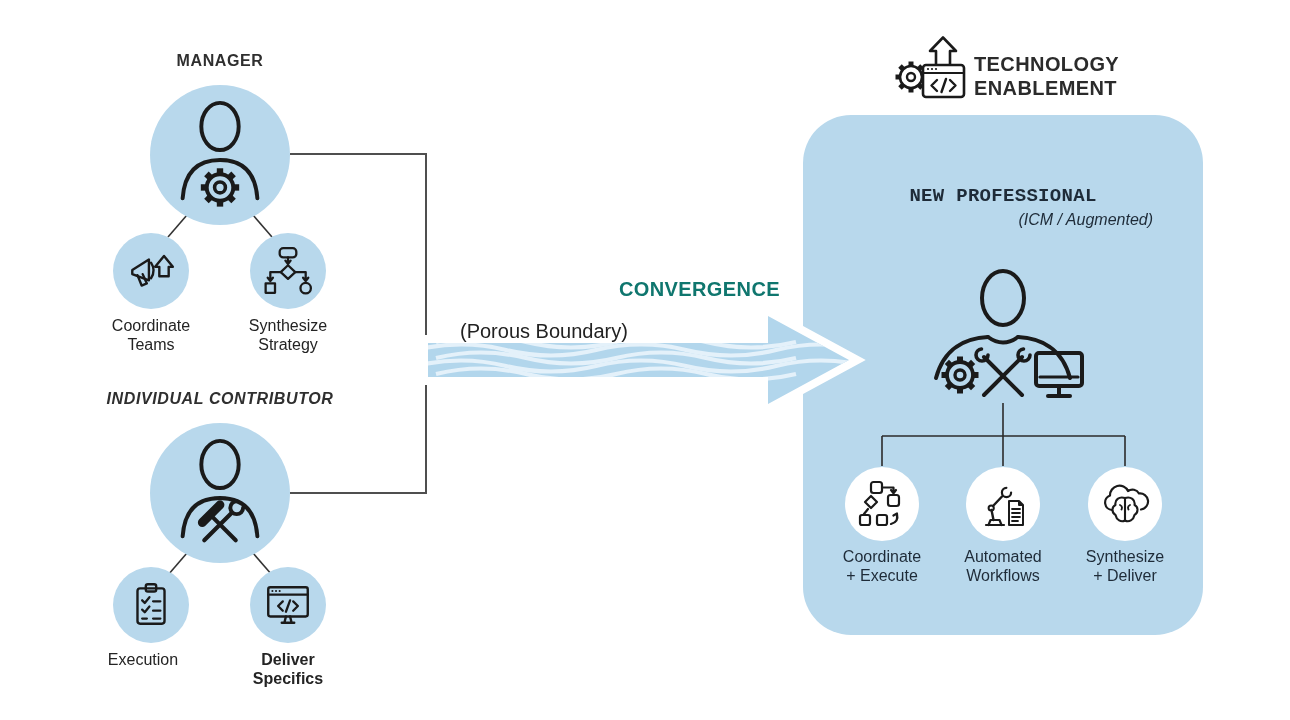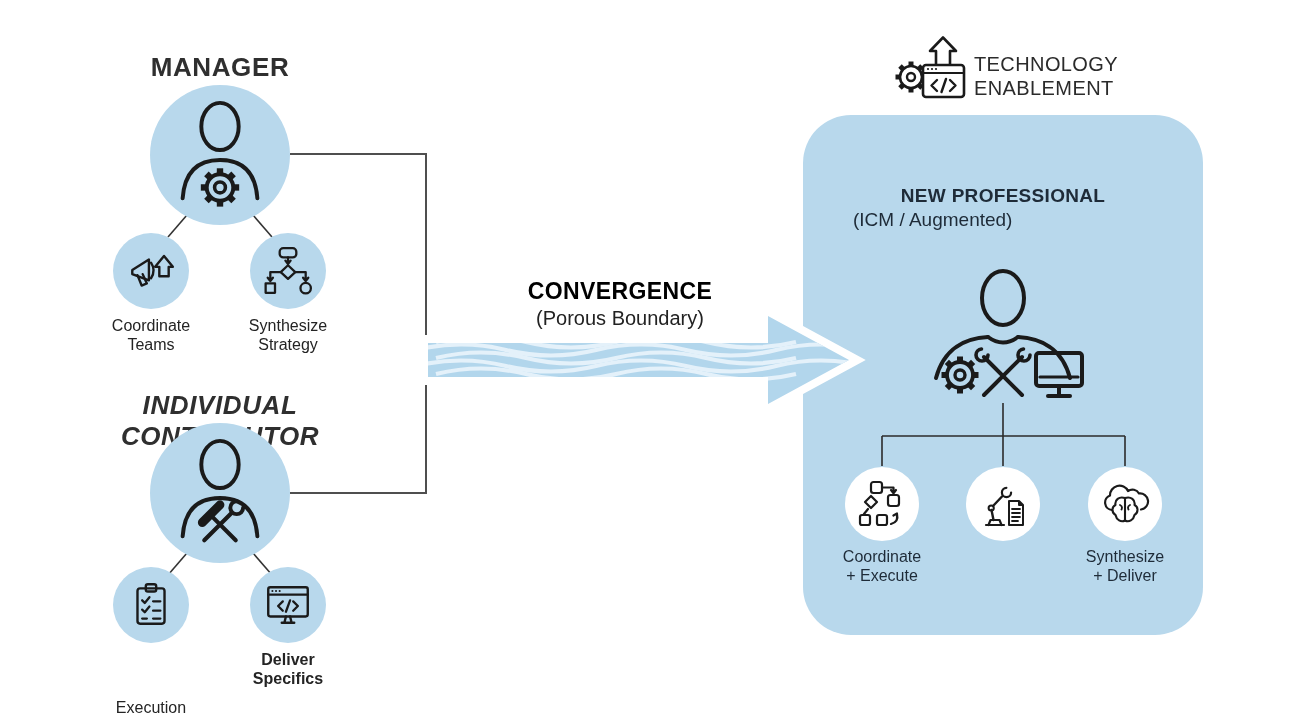--- a/index.html
+++ b/index.html
@@ -6,35 +6,35 @@
   #canvas{
     position:relative;width:1290px;height:720px;overflow:hidden;
     background:var(--bg,#ffffff);
     font-family:"Liberation Sans",sans-serif;
     -webkit-font-smoothing:antialiased;
   }
   .abs{position:absolute;}
   .circle{border-radius:50%;background:var(--light_blue,#b8d8ec);display:flex;align-items:center;justify-content:center;}
   .circle.white{background:#ffffff;}
   .sec-title{
-    font-size:26px;font-weight:700;letter-spacing:0.6px;color:#2f2f2f;
+    font-size:16px;font-weight:700;letter-spacing:0.6px;color:#2f2f2f;
     text-align:center;white-space:pre-line;
   }
   .sub-label{
     font-size:16px;line-height:19px;color:#242424;text-align:center;white-space:pre-line;font-weight:500;
   }
-  .conv-title{font-size:23px;font-weight:700;letter-spacing:0.4px;color:#000000;text-align:center;}
-  .conv-sub{font-size:20px;font-weight:400;color:#222;text-align:center;margin-top:2px;}
-  .tech-label{font-size:20px;line-height:24px;font-weight:400;letter-spacing:0.4px;color:#2b2b2b;white-space:pre-line;}
+  .conv-title{font-size:20px;font-weight:700;letter-spacing:0.4px;color:#0f766e;text-align:right;}
+  .conv-sub{font-size:20px;font-weight:400;color:#222;text-align:left;margin-top:19px;}
+  .tech-label{font-size:20px;line-height:24px;font-weight:700;letter-spacing:0.4px;color:#2b2b2b;white-space:pre-line;}
   #panel{
     left:803px;top:115px;width:400px;height:520px;border-radius:48px;
     background:var(--light_blue,#b8d8ec);z-index:1;
   }
-  .panel-title{font-size:19px;font-weight:700;letter-spacing:0.3px;color:#1e2b38;text-align:center;line-height:24px;}
-  .panel-sub{font-size:19px;font-weight:400;color:#1e2b38;text-align:left;line-height:24px;}
+  .panel-title{font-size:19px;font-weight:700;letter-spacing:0.3px;color:#1e2b38;text-align:center;line-height:24px;font-family:Liberation Mono, monospace;}
+  .panel-sub{font-size:16px;font-weight:400;color:#1e2b38;text-align:right;line-height:24px;font-style:italic;}
   .panel-label{
     font-size:16px;line-height:18.5px;color:#1e2b38;text-align:center;white-space:pre-line;font-weight:500;
   }
   #overlay{left:0;top:0;z-index:2;pointer-events:none;}
   .z3{z-index:3;}
   svg.icon{display:block;}
   svg .st{fill:none;stroke:#1a1a1a;stroke-linecap:round;stroke-linejoin:round;}
 </style>
 </head>
 <body>
@@ -148,21 +148,21 @@
       <rect class="st" x="12" y="9" width="26" height="34" rx="2.5" stroke-width="2.3"></rect>
       <rect class="st" x="20" y="5" width="10" height="7" rx="2" stroke-width="2.3"></rect>
       <path class="st" d="M16.5,20.5 l2.5,2.5 4.5,-5.5" stroke-width="2.2"></path>
       <path class="st" d="M16.5,29.5 l2.5,2.5 4.5,-5.5" stroke-width="2.2"></path>
       <line class="st" x1="27" y1="21.5" x2="34" y2="21.5" stroke-width="2.2"></line>
       <line class="st" x1="27" y1="30.5" x2="34" y2="30.5" stroke-width="2.2"></line>
       <line class="st" x1="16.5" y1="38" x2="21" y2="38" stroke-width="2.2"></line>
       <line class="st" x1="27" y1="38" x2="34" y2="38" stroke-width="2.2"></line>
     </svg>
   </div>
-  <div class="abs z3 sub-label" style="left:81px;top:650px;width:140px;margin-top:48px;">Execution</div>
+  <div class="abs z3 sub-label" style="left:73px;top:650px;width:140px;">Execution</div>
 
   <div class="abs z3 circle" style="left:250px;top:567px;width:76px;height:76px;">
     <svg class="icon" width="52" height="52" viewBox="0 0 50 50">
       <rect class="st" x="6" y="8" width="38" height="28" rx="2" stroke-width="2.3"></rect>
       <line class="st" x1="6" y1="15" x2="44" y2="15" stroke-width="2"></line>
       <circle cx="10" cy="11.5" r="1" fill="#1a1a1a"></circle>
         <circle cx="13.5" cy="11.5" r="1" fill="#1a1a1a"></circle>
         <circle cx="17" cy="11.5" r="1" fill="#1a1a1a"></circle>
       <path class="st" d="M20,21.5 l-4.5,4.5 4.5,4.5 M30,21.5 l4.5,4.5 -4.5,4.5 M27,20.5 l-4,11" stroke-width="2.2"></path>
       <path class="st" d="M23,36 L21.5,42 M27,36 L28.5,42 M19,42 H31" stroke-width="2.3"></path>
@@ -268,20 +268,22 @@
       <circle class="st" cx="13.2" cy="29" r="2.6" stroke-width="2"></circle>
       <path class="st" d="M15,27 L24,17.5" stroke-width="2.4"></path>
       <circle class="st" cx="28.5" cy="13.5" r="4.6" stroke-width="2.2" stroke-dasharray="21 9"></circle>
       <path class="st" d="M31,22 V46 H45 V26 L41,22 Z M41,22 V26 H45" stroke-width="2"></path>
       <line class="st" x1="34" y1="30" x2="42" y2="30" stroke-width="1.8"></line>
       <line class="st" x1="34" y1="34" x2="42" y2="34" stroke-width="1.8"></line>
       <line class="st" x1="34" y1="38" x2="42" y2="38" stroke-width="1.8"></line>
       <line class="st" x1="34" y1="42" x2="40" y2="42" stroke-width="1.8"></line>
     </svg>
   </div>
+  <div class="abs z3 panel-label" style="left:933px;top:548px;width:140px;">Automated
+Workflows</div>
 
   <div class="abs z3 circle white" style="left:1088px;top:467px;width:74px;height:74px;">
     <svg class="icon" width="50" height="50" viewBox="0 0 50 50">
       <path class="st" d="M12,31 a7.5,7.5 0 0 1 -2,-14.5 a9.5,9.5 0 0 1 18,-4.5 a7.5,7.5 0 0 1 11,2.5 a7,7 0 0 1 2,16" stroke-width="2.2"></path>
       <g>
         <path class="st" d="M25,19 C19,17 14.5,21 15.5,26 C11.5,27.5 11.5,34 15.5,36 C16.5,41 21,43.5 25,41.5" stroke-width="2.1"></path>
         <path class="st" d="M25,19 C31,17 35.5,21 34.5,26 C38.5,27.5 38.5,34 34.5,36 C33.5,41 29,43.5 25,41.5" stroke-width="2.1"></path>
         <line class="st" x1="25" y1="19" x2="25" y2="41.5" stroke-width="2.1"></line>
         <path class="st" d="M20,26 q3,1.5 1.5,4.5 M30,26 q-3,1.5 -1.5,4.5" stroke-width="1.8"></path>
       </g>

